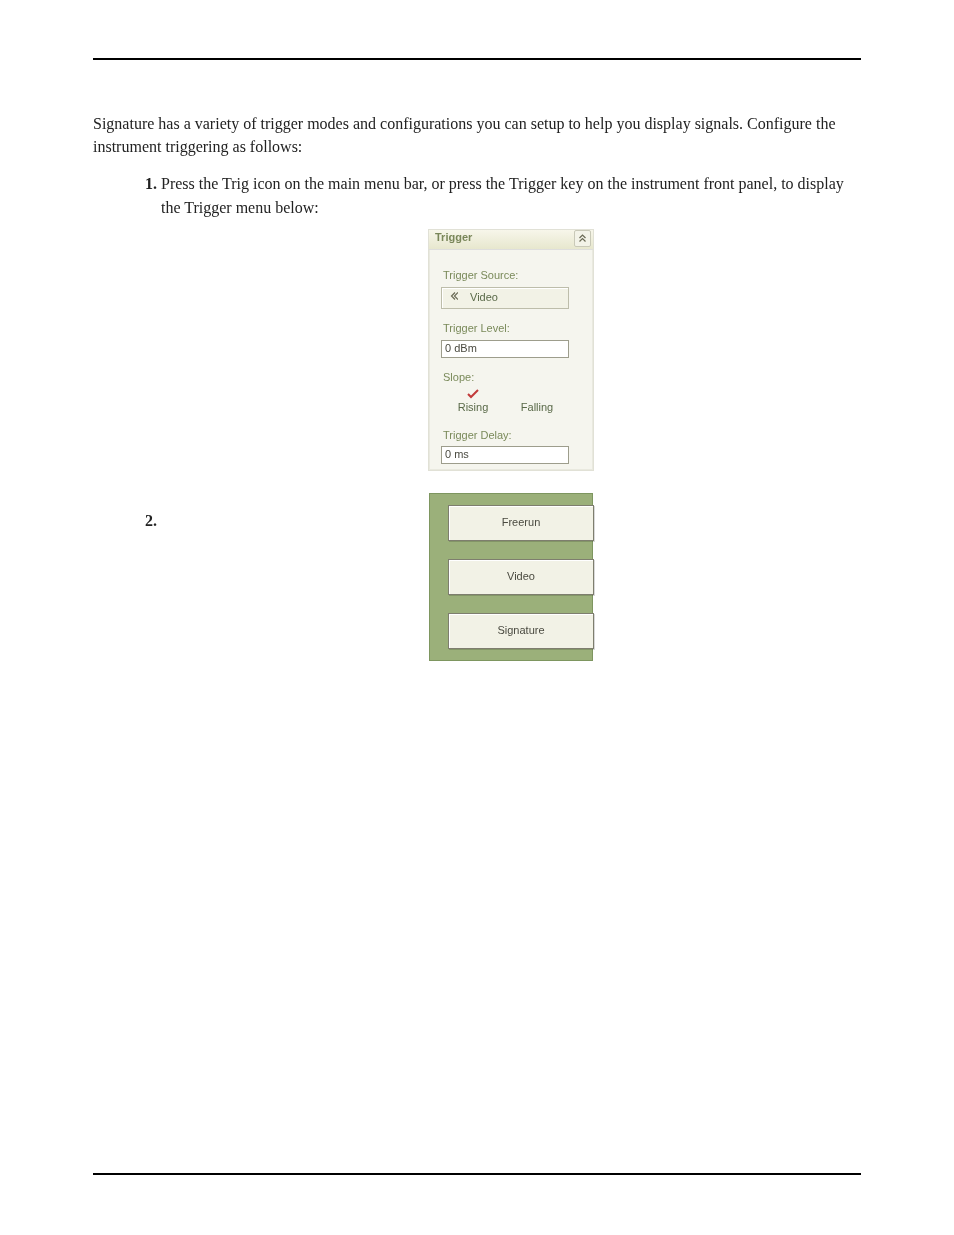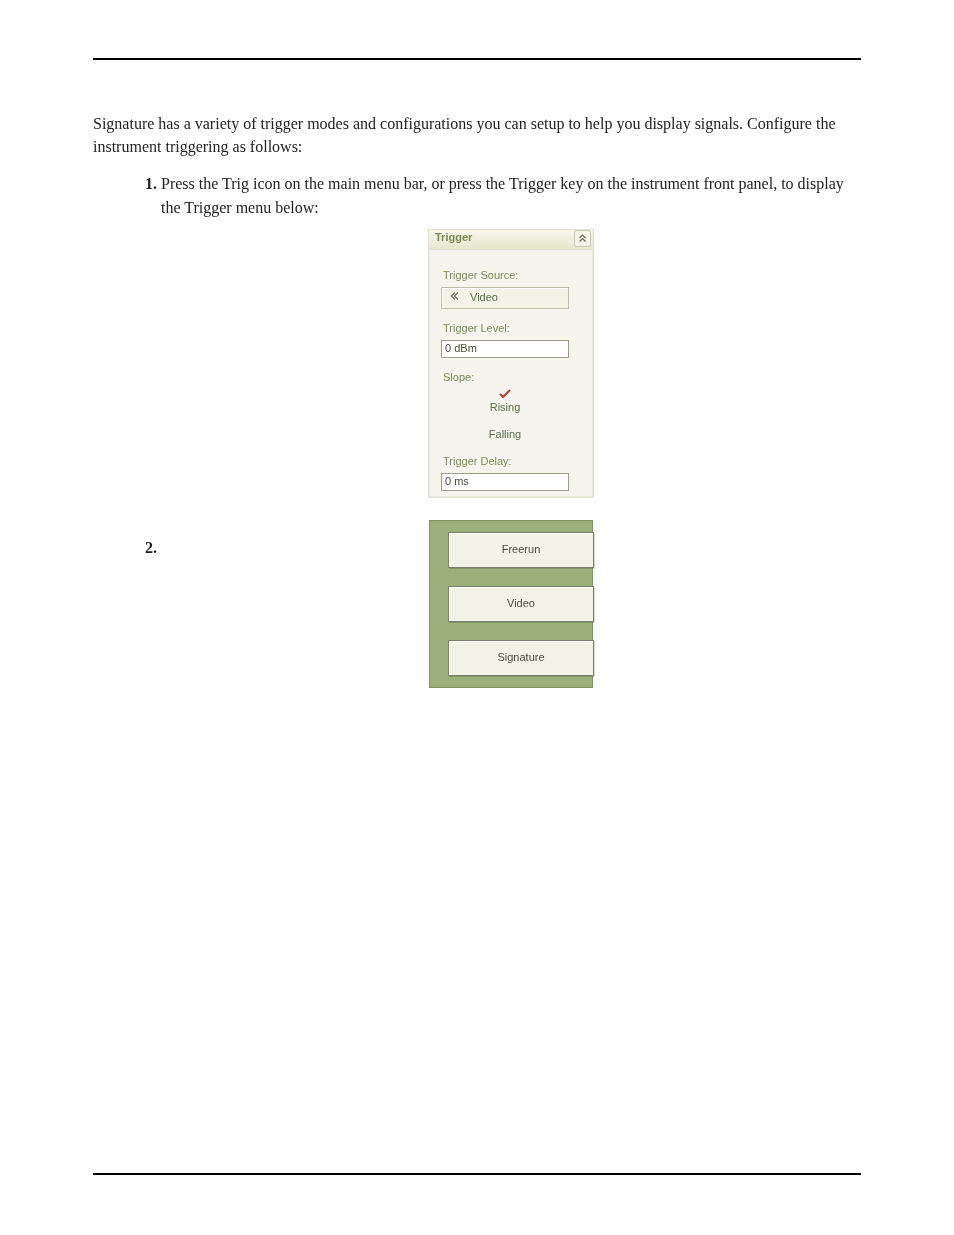--- a/index.html
+++ b/index.html
@@ -123,21 +123,21 @@
     width: 128px; height: 18px;
     background: var(--field-bg);
     border: 1px solid #9d9d8c;
     box-sizing: border-box;
     padding: 0 3px;
     color: #4a4a40;
     display: flex; align-items: center;
     font-size: 11px;
   }
   .slope-row {
-    display: flex; width: 128px; flex-direction: column;
+    display: flex; width: 128px;
   }
   .slope-col {
     flex: 1;
     display: flex; flex-direction: column; align-items: center;
     gap: 1px;
   }
   .check {
     width: 12px; height: 10px;
     display: grid; place-items: center;
   }

